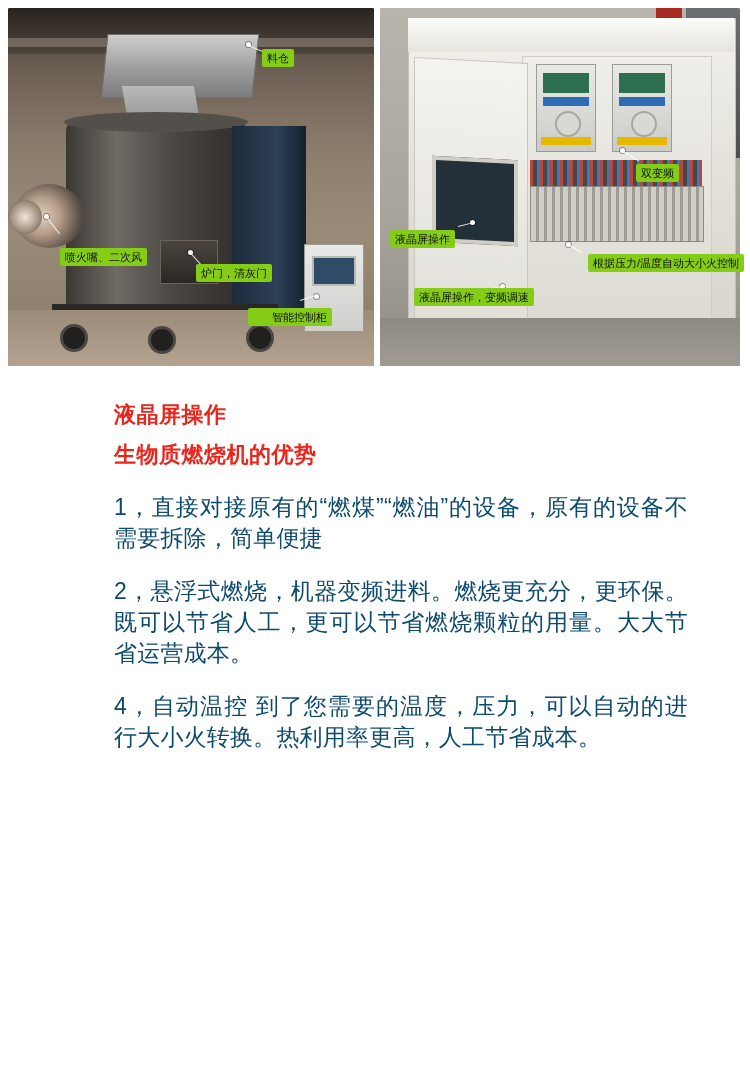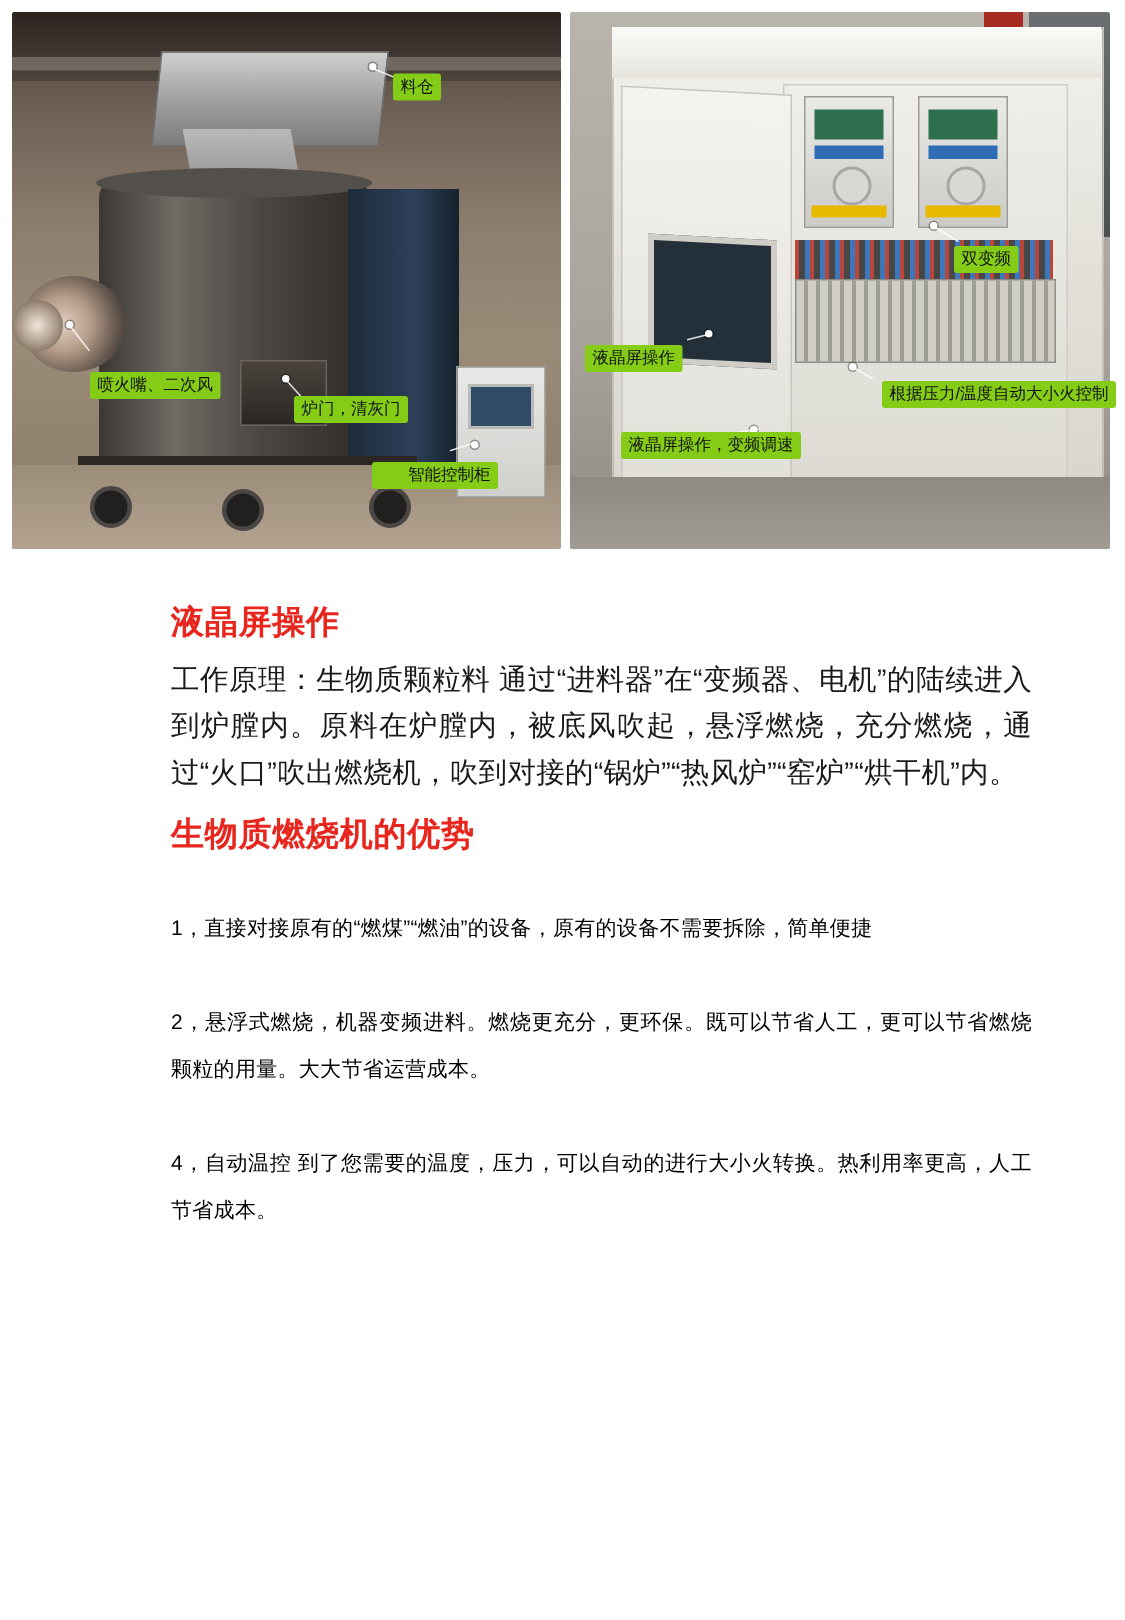--- a/index.html
+++ b/index.html
@@ -227,24 +227,24 @@
   }
   p.body {
     color: #1a1a1a;
     font-size: 19px;
     line-height: 31px;
     margin: 0;
     text-align: justify;
     letter-spacing: .2px;
   }
   p.item {
-    color: #000000;
-    font-size: 14px;
+    color: #0c4a6e;
+    font-size: 23px;
     line-height: 31px;
-    margin: 32px 0 0 0;
+    margin: 22px 0 0 0;
     text-align: justify;
     letter-spacing: .2px;
   }
   .intro { margin-top: 2px; }
 </style>
 </head>
 <body>
 
 <div class="page">
 
@@ -327,21 +327,20 @@
 
     <div class="dot" style="left:500px; top:284px;"></div>
     <div class="leader" style="left:492px; top:288px; width:14px; transform:rotate(-10deg);"></div>
     <div class="callout" style="left:414px; top:288px;">液晶屏操作，变频调速</div>
   </div>
 
   <div class="content">
 
     <h2 class="red">液晶屏操作</h2>
 
-    <p class="body intro">工作原理：生物质颗粒料 通过“进料器”在“变频器、电机”的陆续进入到炉膛内。原料在炉膛内，被底风吹起，悬浮燃烧，充分燃烧，通过“火口”吹出燃烧机，吹到对接的“锅炉”“热风炉”“窑炉”“烘干机”内。</p>
 
     <h2 class="red second">生物质燃烧机的优势</h2>
 
     <p class="item">1，直接对接原有的“燃煤”“燃油”的设备，原有的设备不需要拆除，简单便捷</p>
     <p class="item">2，悬浮式燃烧，机器变频进料。燃烧更充分，更环保。既可以节省人工，更可以节省燃烧颗粒的用量。大大节省运营成本。</p>
     <p class="item">4，自动温控 到了您需要的温度，压力，可以自动的进行大小火转换。热利用率更高，人工节省成本。</p>
   </div>
 
 </div>
 

